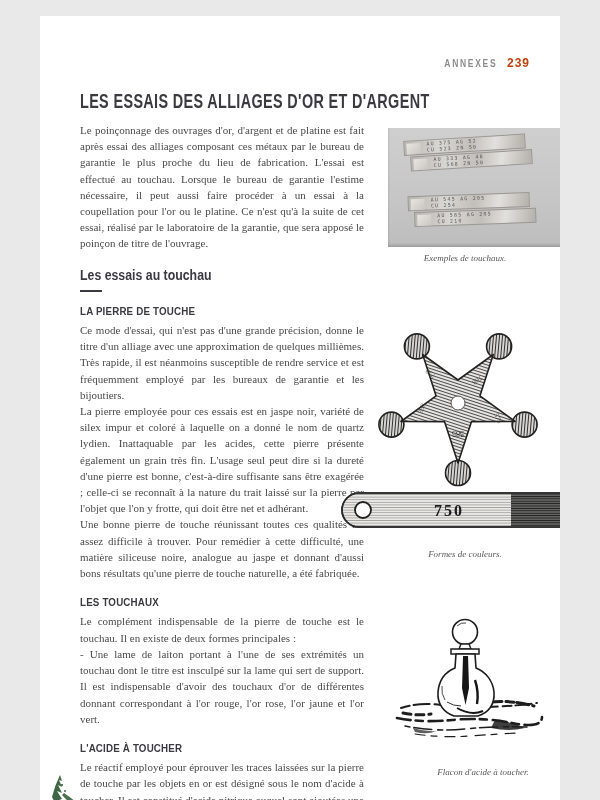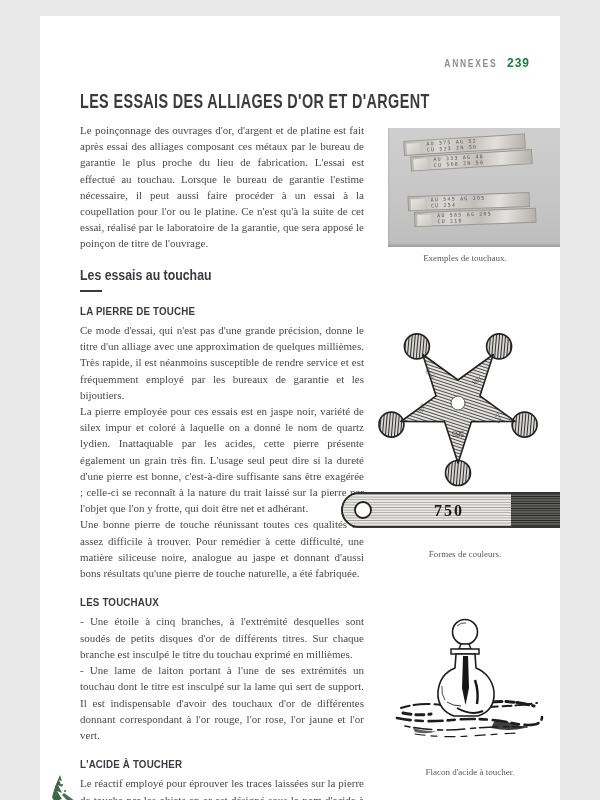--- a/index.html
+++ b/index.html
@@ -2,21 +2,21 @@
 <html lang="fr"><head>
 <meta charset="utf-8">
 <style>
   html,body{margin:0;padding:0;}
   body{background:#e9e9e9;font-family:"Liberation Serif",serif;}
   .page{position:relative;width:520px;height:800px;margin:16px auto;background:#ffffff;overflow:hidden;}
 
   
   .header{position:absolute;top:40px;right:30px;display:flex;align-items:baseline;gap:10px;}
   .header .section{font-family:"Liberation Sans",sans-serif;font-weight:700;font-size:10px;letter-spacing:2px;color:#8d8d90;transform:scaleX(.85);transform-origin:right center;}
-  .header .pagenum{font-family:"Liberation Sans",sans-serif;font-weight:700;font-size:12px;color:#15803d;letter-spacing:1px;}
+  .header .pagenum{font-family:"Liberation Sans",sans-serif;font-weight:700;font-size:12px;color:#c2410c;letter-spacing:1px;}
 
   
   .title{position:absolute;left:40px;top:74px;font-family:"Liberation Sans",sans-serif;font-weight:700;font-size:20px;color:#3b3a41;white-space:nowrap;transform:scaleX(.72);transform-origin:left center;letter-spacing:.5px;}
 
   
   .column{position:absolute;left:40px;top:106px;width:284px;color:#4a4a4c;font-size:11px;line-height:16.2px;text-align:justify;}
   .column p{margin:0;}
   .subheading{font-family:"Liberation Sans",sans-serif;font-weight:700;font-size:14.5px;color:#3b3a41;margin-top:15px;transform:scaleX(.85);transform-origin:left center;white-space:nowrap;}
   .subrule{width:22px;height:2px;background:#3b3a41;margin:7px 0 11px 0;}
   .sec-heading{font-family:"Liberation Sans",sans-serif;font-weight:700;font-size:11.5px;color:#3b3a41;margin:13px 0 3px 0;transform:scaleX(.85);transform-origin:left center;white-space:nowrap;letter-spacing:.2px;}
@@ -25,24 +25,24 @@
   
   .photo{position:absolute;left:348px;top:112px;width:218px;height:119px;background:linear-gradient(180deg,#cfcfcf 0%,#c6c6c6 60%,#bdbdbd 100%);box-shadow:inset 0 -2px 3px rgba(0,0,0,.18);}
   .strip-pair{position:absolute;display:flex;flex-direction:column;gap:1px;}
   .pair1{left:16px;top:9px;transform:rotate(-3.5deg);}
   .pair2{left:20px;top:66px;transform:rotate(-2deg);}
   .strip{position:relative;width:122px;height:15px;background:linear-gradient(100deg,#b8b5b0 0%,#d9d7d3 30%,#c2bfba 55%,#e2e0dc 75%,#b4b1ac 100%);border:0.5px solid #9a9792;display:flex;flex-direction:column;justify-content:center;padding-left:22px;box-sizing:border-box;}
   .strip:nth-child(2){margin-left:6px;}
   .strip::before{content:"";position:absolute;left:2px;top:2px;width:14px;height:11px;background:linear-gradient(135deg,#e8e6e2,#c9c6c1);}
   .stamp{font-family:"DejaVu Sans Mono",monospace;font-size:5px;line-height:5.5px;letter-spacing:1.2px;color:rgba(70,70,72,.85);white-space:nowrap;}
 
-  .caption{position:absolute;font-size:9px;color:#58585a;text-align:center;}
+  .caption{position:absolute;font-style:italic;font-size:9px;color:#58585a;text-align:center;}
   .cap-photo{left:330px;top:237px;width:190px;}
   .cap-star-blade{left:330px;top:533px;width:190px;}
-  .cap-flask{left:335px;top:751px;width:190px;}
+  .cap-flask{left:348px;top:751px;width:190px;}
 
   .fig-star{position:absolute;left:330px;top:303px;}
   .fig-blade{position:absolute;left:299px;top:472px;}
   .fig-flask{position:absolute;left:355px;top:594px;}
   .ornament{position:absolute;left:12px;top:757px;}
 </style>
 </head>
 <body>
 
 <div class="page">
@@ -59,21 +59,21 @@
 
     <div class="subheading">Les essais au touchau</div>
     <div class="subrule"></div>
 
     <div class="sec-heading first">LA PIERRE DE TOUCHE</div>
     <p>Ce mode d'essai, qui n'est pas d'une grande précision, donne le titre d'un alliage avec une approximation de quelques millièmes. Très rapide, il est néanmoins susceptible de rendre service et est fréquemment employé par les bureaux de garantie et les bijoutiers.</p>
     <p>La pierre employée pour ces essais est en jaspe noir, variété de silex impur et coloré à laquelle on a donné le nom de quartz lydien. Inattaquable par les acides, cette pierre présente également un grain très fin. L'usage seul peut dire si la dureté d'une pierre est bonne, c'est-à-dire suffisante sans être exagérée ; celle-ci se reconnaît à la nature du trait laissé sur la pierre par l'objet que l'on y frotte, qui doit être net et adhérant.</p>
     <p>Une bonne pierre de touche réunissant toutes ces qualités est assez difficile à trouver. Pour remédier à cette difficulté, une matière siliceuse noire, analogue au jaspe et donnant d'aussi bons résultats qu'une pierre de touche naturelle, a été fabriquée.</p>
 
     <div class="sec-heading">LES TOUCHAUX</div>
-    <p>- Une étoile à cinq branches, à l'extrémité desquelles sont soudés de petits disques d'or de différents titres. Sur chaque branche est insculpé le titre du touchau exprimé en millièmes.</p>
+    <p>Le complément indispensable de la pierre de touche est le touchau. Il en existe de deux formes principales :</p>
     <p>- Une lame de laiton portant à l'une de ses extrémités un touchau dont le titre est insculpé sur la lame qui sert de support. Il est indispensable d'avoir des touchaux d'or de différentes donnant correspondant à l'or rouge, l'or rose, l'or jaune et l'or vert.</p>
 
     <div class="sec-heading">L'ACIDE À TOUCHER</div>
     <p>Le réactif employé pour éprouver les traces laissées sur la pierre de touche par les objets en or est désigné sous le nom d'acide à toucher. Il est constitué d'acide nitrique auquel sont ajoutées une minime proportion d'acide chlorhydrique et de l'eau distillée.</p>
   </div>
 
   <div class="photo">
     <div class="strip-pair pair1">
       <div class="strip">
         <span class="stamp">AU 375 AG 52</span>

